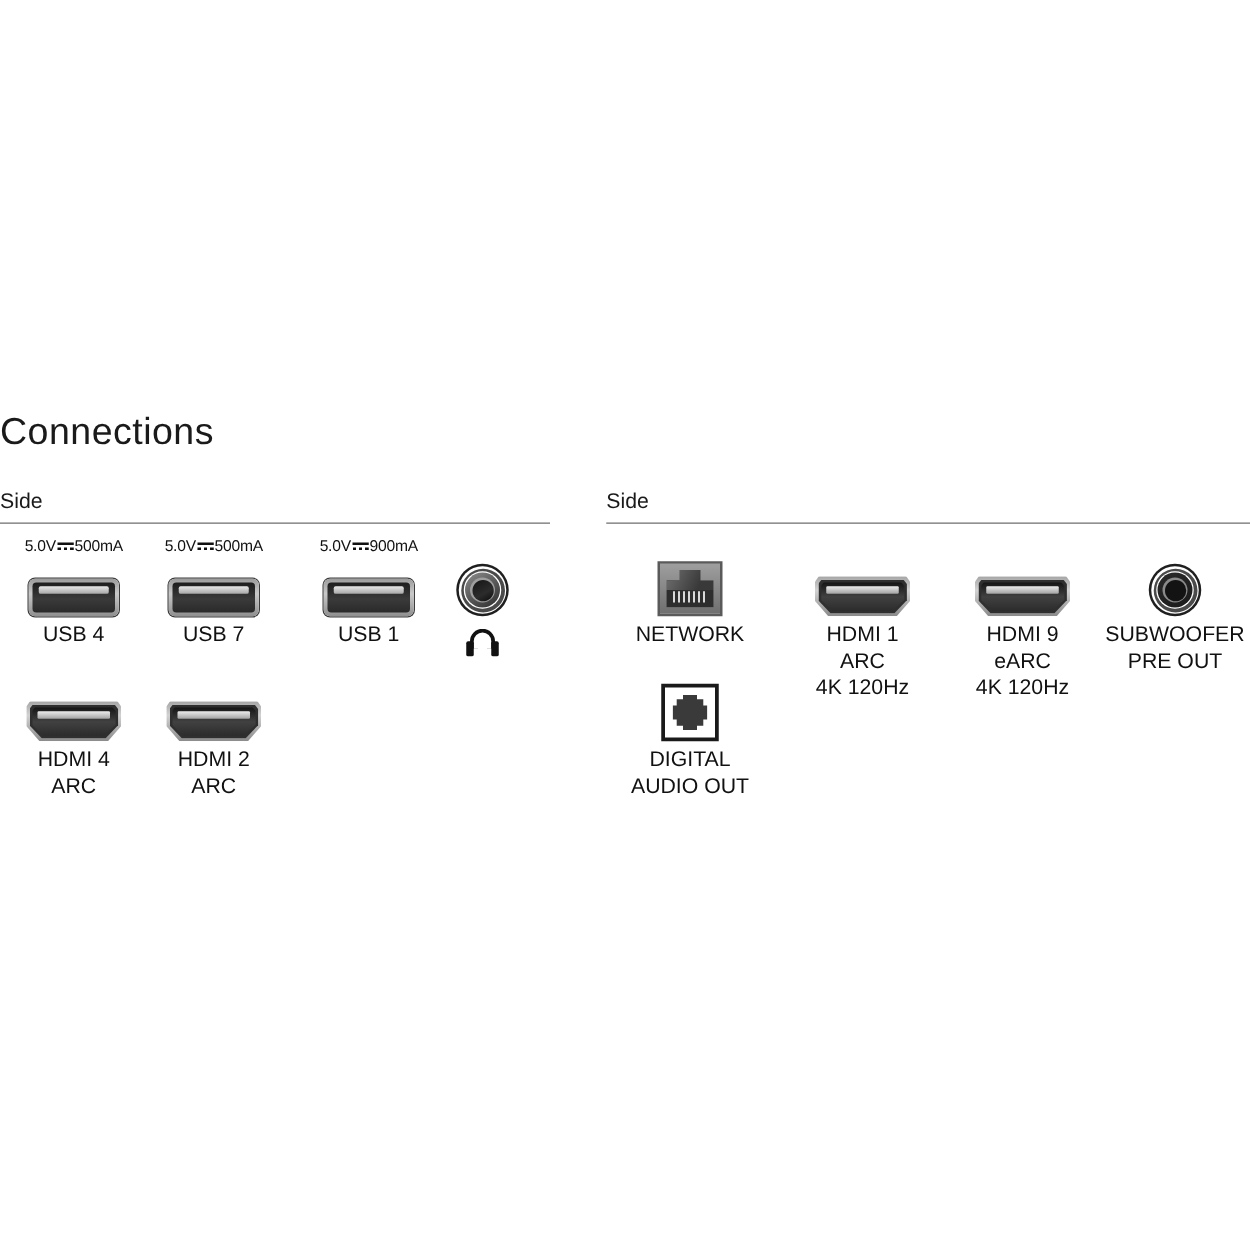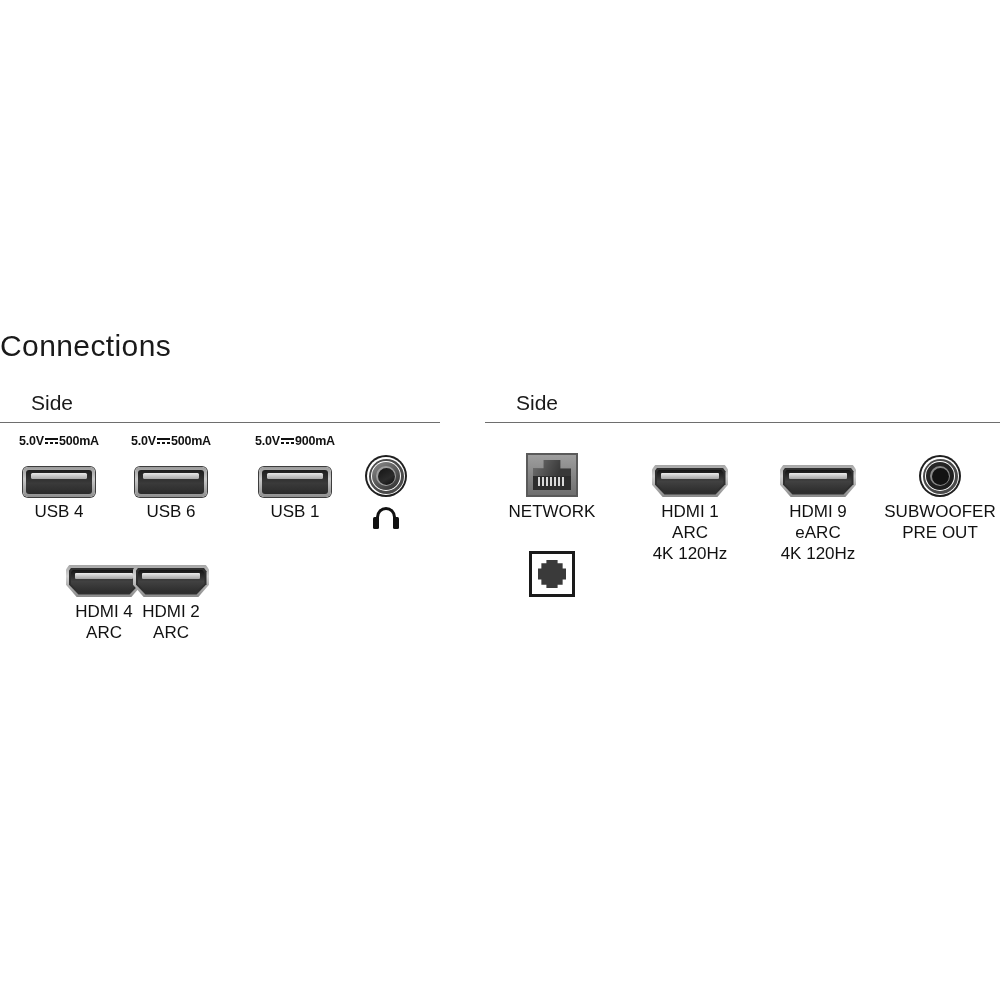--- a/index.html
+++ b/index.html
@@ -31,26 +31,25 @@
 
   
   .section {
     position: absolute;
     top: 392px;
   }
   #section-side  { left: 0px;   width: 440px; }
   #section-down  { left: 485px; width: 515px; }
 
   .section-title {
-    font-size: 21px;
+    font-size: 17px;
     font-weight: 300;
     color: #1a1a1a;
     line-height: 1;
     padding-bottom: 9px;
-    margin-left: 31px;
   }
   .section-rule {
     height: 1px;
     background: #6e6e6e;
     width: 100%;
   }
 
   
   .port-rows { position: relative; }
   .port {
@@ -59,21 +58,21 @@
     width: 118px;
   }
   .port-graphic {
     height: 48px;
     display: flex;
     align-items: flex-end;
     justify-content: center;
   }
   .port-power {
     font-size: 12.5px;
-    font-weight: bold;
+    font-weight: normal;
     color: #111;
     letter-spacing: -0.2px;
     height: 16px;
     line-height: 16px;
     white-space: nowrap;
   }
   .port-labels {
     margin-top: 4px;
     font-size: 17px;
     font-weight: 400;
@@ -303,21 +302,21 @@
     <div class="port" style="left:112px; top:10px;">
       <div class="port-power"><span>5.0V</span><span class="dc-sym"></span><span>500mA</span></div>
       <div class="port-graphic">
         <div class="usb-port">
           <div class="usb-inner">
               <div class="usb-bar"></div>
             </div>
         </div>
       </div>
       <div class="port-labels">
-        <span>USB 6</span>
+        <span>USB 7</span>
       </div>
     </div>
 
     <div class="port" style="left:236px; top:10px;">
       <div class="port-power"><span>5.0V</span><span class="dc-sym"></span><span>900mA</span></div>
       <div class="port-graphic">
         <div class="usb-port">
           <div class="usb-inner">
               <div class="usb-bar"></div>
             </div>
@@ -343,21 +342,21 @@
       </div>
       <div class="port-labels" style="display:flex; justify-content:center;">
         <div class="headphone-glyph">
           <div class="hp-band"></div>
           <div class="hp-cup hp-cup-l"></div>
           <div class="hp-cup hp-cup-r"></div>
         </div>
       </div>
     </div>
 
-    <div class="port" style="left:0px; top:126px;padding-left:45px;">
+    <div class="port" style="left:0px; top:126px;">
       <div class="port-graphic">
         <div class="hdmi-port">
           <div class="hdmi-outer"></div>
             <div class="hdmi-mid"></div>
           <div class="hdmi-inner"></div>
             <div class="hdmi-bar"></div>
         </div>
       </div>
       <div class="port-labels">
         <span>HDMI 4</span>
@@ -455,16 +454,20 @@
         <span class="sub">PRE OUT</span>
       </div>
     </div>
 
     <div class="port" style="left:8px; top:126px;">
       <div class="port-graphic">
         <div class="optical">
           <div class="optical-star"></div>
         </div>
       </div>
+      <div class="port-labels">
+        <span>DIGITAL</span>
+        <span class="sub">AUDIO OUT</span>
+      </div>
     </div>
 
   </div>
 </div>
 
 </body></html>

